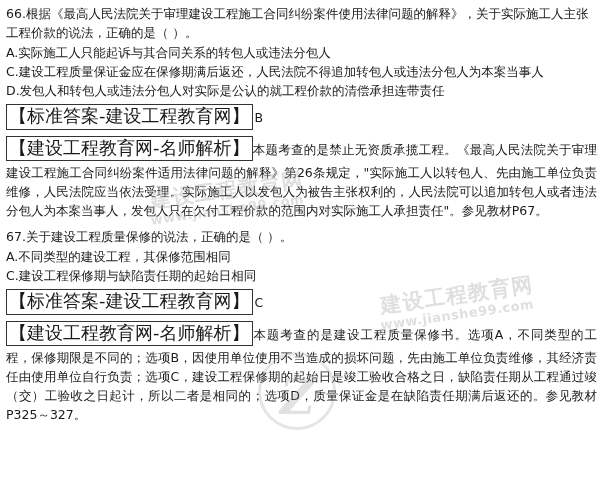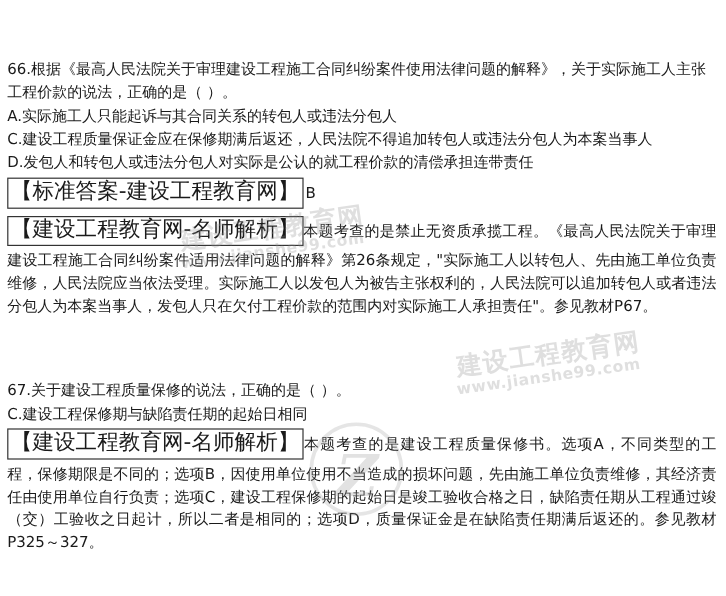--- a/index.html
+++ b/index.html
@@ -22,21 +22,20 @@
     padding: 4px 8px 0 6px;
     box-sizing: border-box;
     width: 605px;
     height: 497px;
   }
   p {
     margin: 0 0 1px 0;
   }
   .q-stem {
     text-indent: 0;
-    margin-top: 44px;
   }
   .opt {
     margin: 0;
   }
   .boxed {
     display: inline-block;
     border: 1px solid #333;
     padding: 0px 2px 1px 2px;
     line-height: 1.25;
     margin: 2px 0 2px 0;
@@ -114,19 +113,23 @@
     </p>
     <p class="analysis">
       <span class="boxed">【建设工程教育网-名师解析】</span><span>本题考查的是禁止无资质承揽工程。《最高人民法院关于审理建设工程施工合同纠纷案件适用法律问题的解释》第26条规定，"实际施工人以转包人、先由施工单位负责维修，人民法院应当依法受理。实际施工人以发包人为被告主张权利的，人民法院可以追加转包人或者违法分包人为本案当事人，发包人只在欠付工程价款的范围内对实际施工人承担责任"。参见教材P67。</span>
     </p>
   </div>
 
   <div class="spacer"></div>
 
   <div>
     <p class="q-stem">67.关于建设工程质量保修的说法，正确的是（   ）。</p>
+    <p class="opt">A.不同类型的建设工程，其保修范围相同</p>
     <p class="opt">C.建设工程保修期与缺陷责任期的起始日相同</p>
+    <p class="answer-line">
+      <span class="boxed">【标准答案-建设工程教育网】</span><span class="after">C</span>
+    </p>
     <p class="analysis">
       <span class="boxed">【建设工程教育网-名师解析】</span><span>本题考查的是建设工程质量保修书。选项A，不同类型的工程，保修期限是不同的；选项B，因使用单位使用不当造成的损坏问题，先由施工单位负责维修，其经济责任由使用单位自行负责；选项C，建设工程保修期的起始日是竣工验收合格之日，缺陷责任期从工程通过竣（交）工验收之日起计，所以二者是相同的；选项D，质量保证金是在缺陷责任期满后返还的。参见教材P325～327。</span>
     </p>
   </div>
 
 </div>
 
 </body></html>

